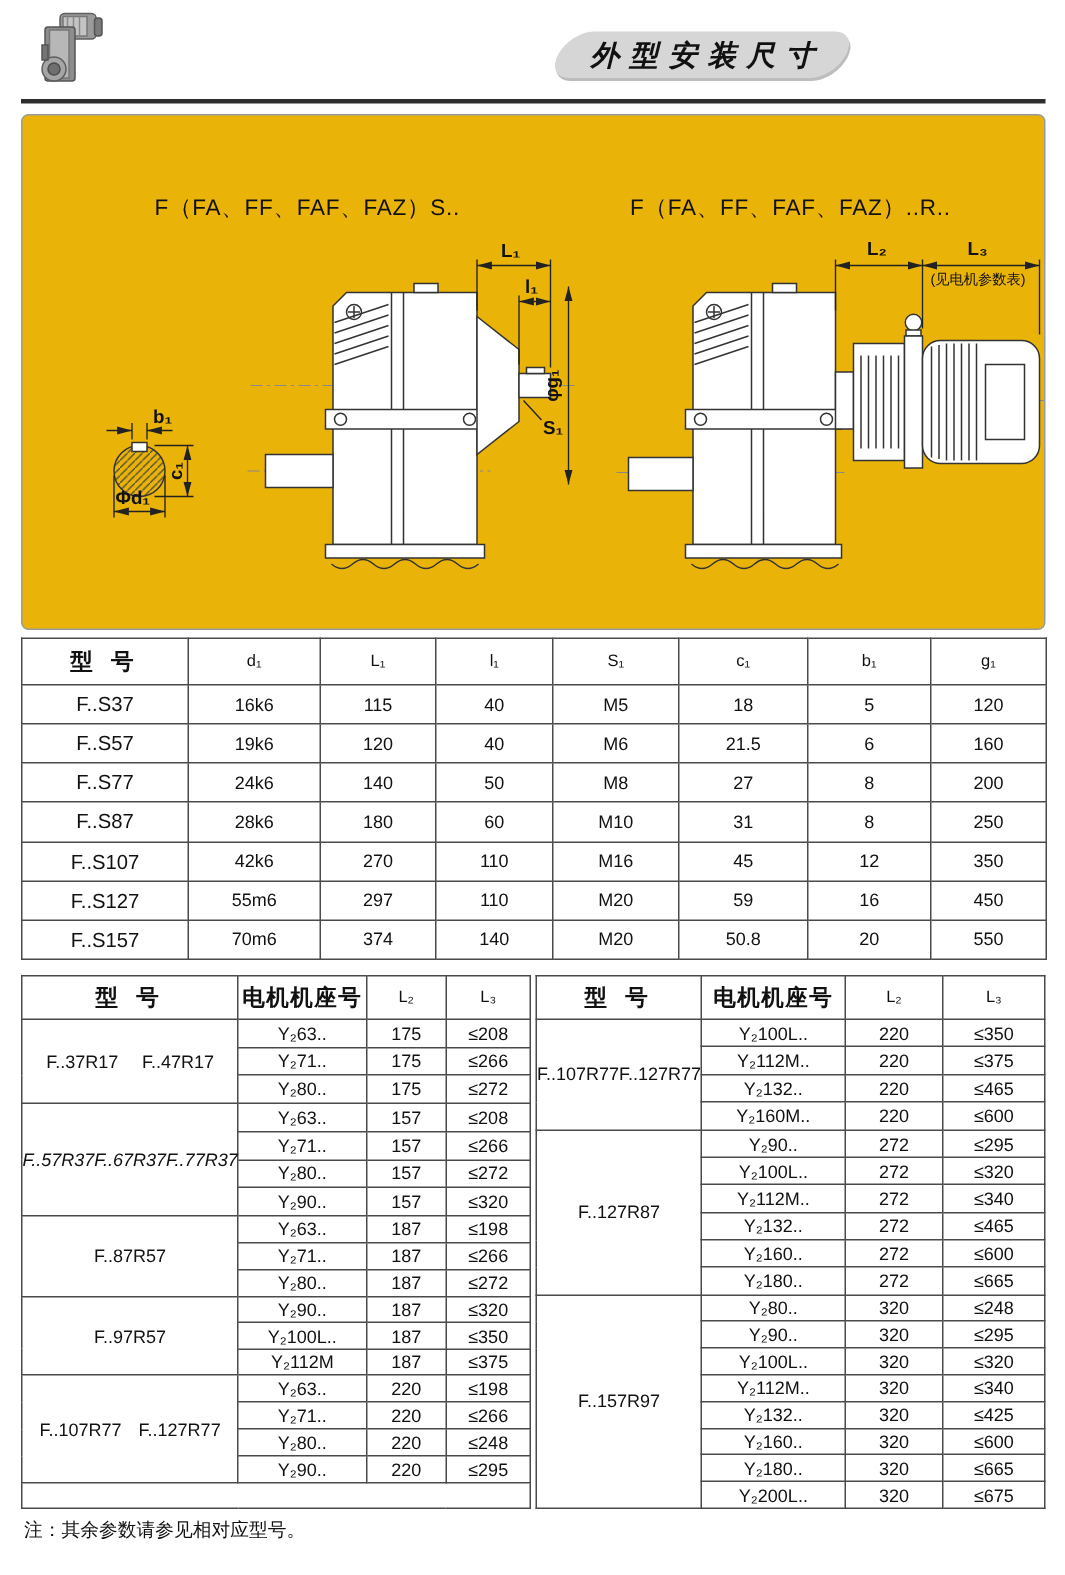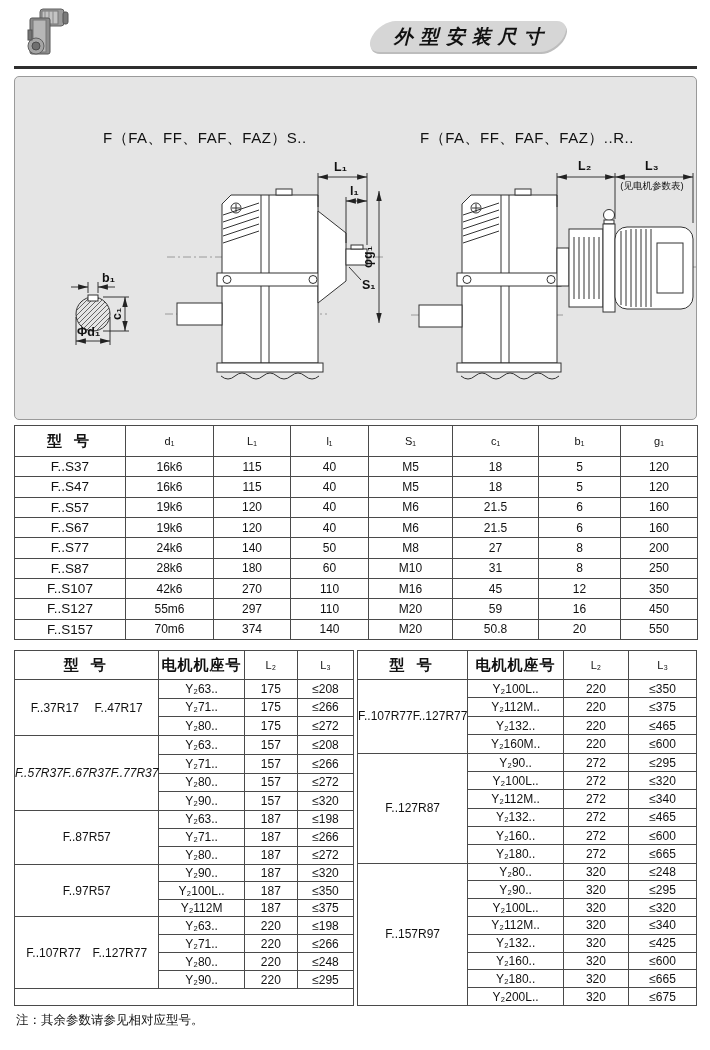--- a/index.html
+++ b/index.html
@@ -11,21 +11,21 @@
   .title-badge{position:absolute;left:372px;top:21px;width:192px;height:31px;
                background:#d6d6d6;border-radius:16px;transform:skewX(-28deg);
                display:flex;align-items:center;justify-content:center;
                box-shadow:2px 2px 0 #bdbdbd;}
   .title-text{transform:skewX(28deg);font-size:19px;font-weight:bold;font-style:italic;
               letter-spacing:7px;color:#111;white-space:nowrap;padding-left:7px;}
   .header-rule{position:absolute;left:14px;top:66px;width:683px;height:3px;background:#2e2e2e;}
 
   
   .drawing-panel{position:absolute;left:14px;top:76px;width:681px;height:342px;
-                 border:1px solid #9a9a9a;border-radius:5px;background:#e5e5e5;}
+                 border:1px solid #9a9a9a;border-radius:5px;background:#eab308;}
   svg text{font-family:"Liberation Sans","DejaVu Sans",sans-serif;fill:#111;}
   .draw-title{font-size:15px;letter-spacing:.5px;}
   .dimlab{font-size:12.5px;font-weight:bold;}
   .note-small{font-size:9.5px;}
   .tline{stroke:#333;stroke-width:1;fill:none;}
   .tfill{stroke:#333;stroke-width:1;fill:#fff;}
   .dline{stroke:#222;stroke-width:.9;fill:none;}
   .cline{stroke:#888;stroke-width:.8;fill:none;stroke-dasharray:8 3 2 3;}
 
   
@@ -245,41 +245,21 @@
             <td class="model">F..S37</td>
             <td>16k6</td>
             <td>115</td>
             <td>40</td>
             <td>M5</td>
             <td>18</td>
             <td>5</td>
             <td>120</td>
           </tr>
           <tr>
-            <td class="model">F..S47</td>
-            <td>16k6</td>
-            <td>115</td>
-            <td>40</td>
-            <td>M5</td>
-            <td>18</td>
-            <td>5</td>
-            <td>120</td>
-          </tr>
-          <tr>
             <td class="model">F..S57</td>
-            <td>19k6</td>
-            <td>120</td>
-            <td>40</td>
-            <td>M6</td>
-            <td>21.5</td>
-            <td>6</td>
-            <td>160</td>
-          </tr>
-          <tr>
-            <td class="model">F..S67</td>
             <td>19k6</td>
             <td>120</td>
             <td>40</td>
             <td>M6</td>
             <td>21.5</td>
             <td>6</td>
             <td>160</td>
           </tr>
           <tr>
             <td class="model">F..S77</td>

